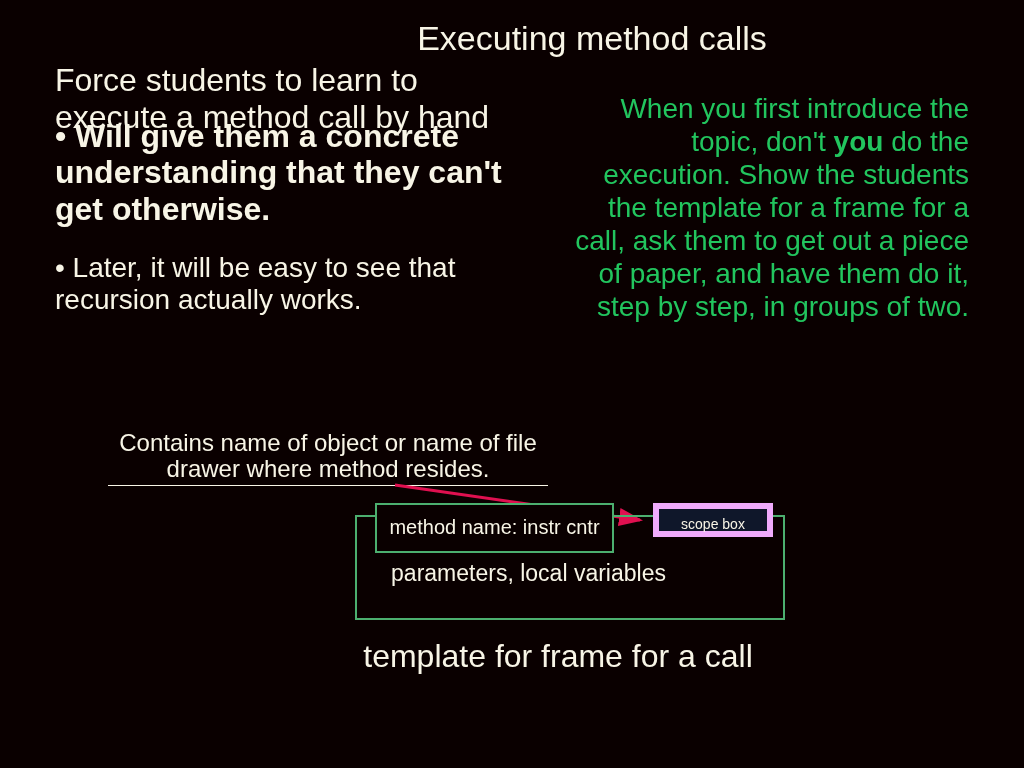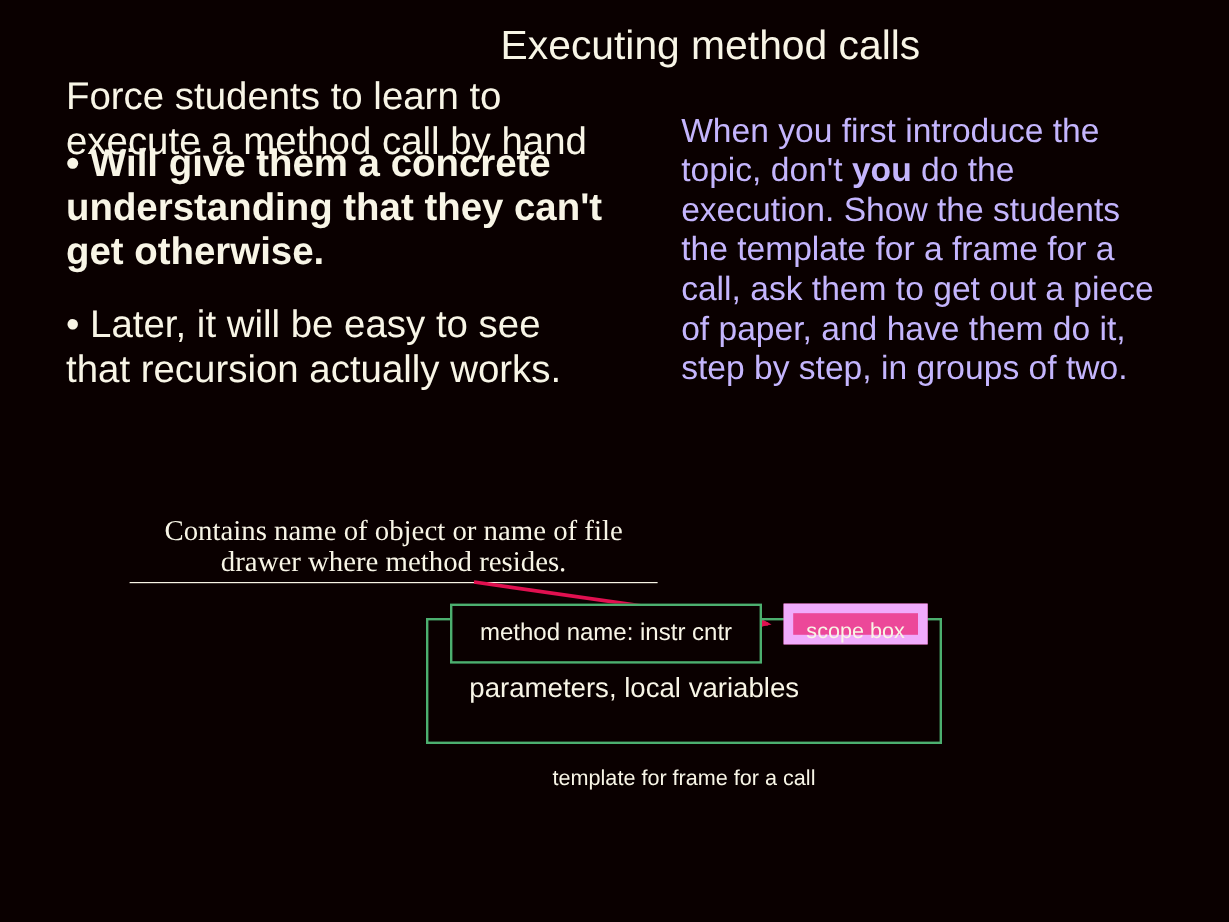--- a/index.html
+++ b/index.html
@@ -35,30 +35,30 @@
     line-height: 1.15;
   }
   .bullet {
     font-size: 32px;
     color: #f8f5e6;
     line-height: 1.15;
     margin-top: -18px;
     font-weight: bold;
   }
   .bullet2 {
-    font-size: 32px;
+    font-size: 28px;
     color: #f8f5e6;
     line-height: 1.15;
     margin-top: 24px;
   }
   .bullet-dot { }
   .right-text {
     font-size: 28px;
-    color: #c4b5fd;
-    text-align: left;
+    color: #22c55e;
+    text-align: right;
     line-height: 1.18;
     padding-top: 30px;
   }
   .right-text b { font-weight: bold; }
 
   .diagram-area {
     position: absolute;
     left: 55px;
     top: 420px;
     width: 910px;
@@ -68,21 +68,20 @@
     position: absolute;
     left: 53px;
     top: 10px;
     width: 440px;
     font-size: 24px;
     color: #f8f5e6;
     text-align: center;
     line-height: 1.1;
     border-bottom: 1px solid #f8f5e6;
     padding-bottom: 2px;
-    font-family: Liberation Serif, serif;
   }
   .arrow-svg {
     position: absolute;
     left: 330px;
     top: 45px;
     width: 280px;
     height: 75px;
     pointer-events: none;
   }
   .frame-box {
@@ -90,64 +89,64 @@
     left: 300px;
     top: 95px;
     width: 430px;
     height: 105px;
     border: 2px solid #4caf6f;
   }
   .method-box {
     position: absolute;
     left: 320px;
     top: 83px;
-    width: 260px;
+    width: 239px;
     height: 50px;
     border: 2px solid #4caf6f;
     background: #0a0000;
     font-size: 20px;
     color: #f8f5e6;
     text-align: center;
     line-height: 1.08;
     display: flex;
     align-items: center;
     justify-content: center;
     z-index: 2;
   }
   .scope-box {
     position: absolute;
     left: 598px;
     top: 83px;
     width: 120px;
     height: 34px;
-    border: 8px solid #f0abfc;
-    background: #ec4899;
-    font-size: 18px;
+    border: 6px solid #f0abfc;
+    background: #0f172a;
+    font-size: 14px;
     color: #f8f5e6;
     text-align: center;
     line-height: 30px;
     z-index: 2;
   }
   .params-text {
     position: absolute;
     left: 300px;
     top: 140px;
     width: 347px;
     text-align: center;
     font-size: 23px;
     color: #f8f5e6;
     z-index: 3;
   }
   .template-caption {
     position: absolute;
-    left: 300px;
+    left: 288px;
     top: 218px;
     width: 430px;
     text-align: center;
-    font-size: 18px;
+    font-size: 32px;
     color: #f8f5e6;
   }
 </style>
 </head>
 <body>
 
 <div class="slide">
 
   <div class="title">Executing method calls</div>
 

